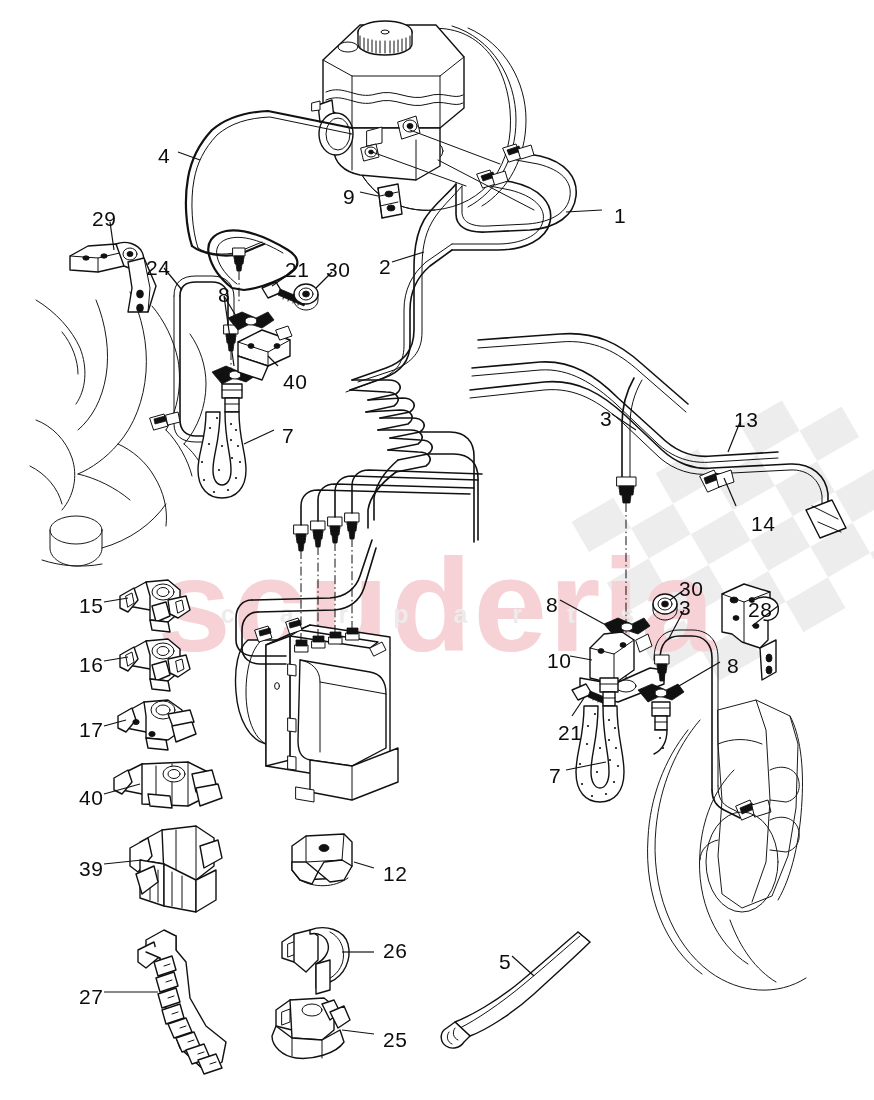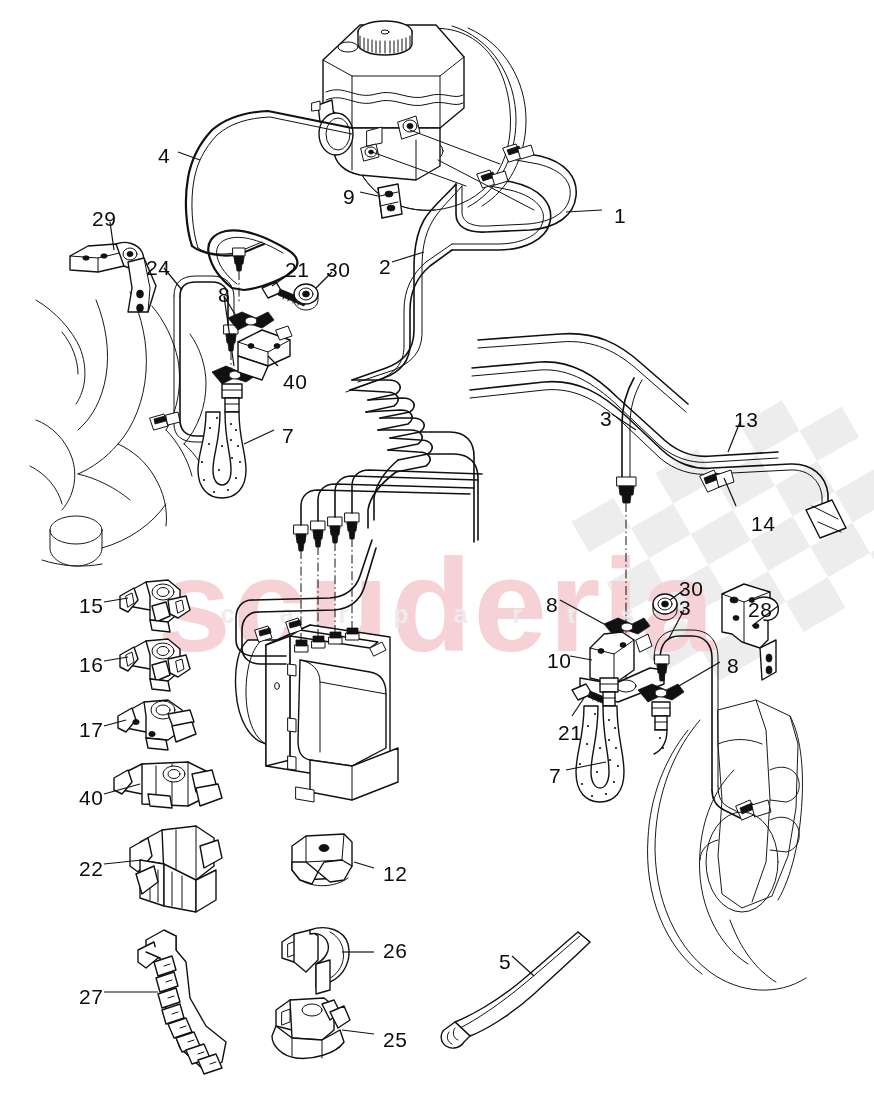--- a/index.html
+++ b/index.html
@@ -820,21 +820,21 @@
   <div class="cal" style="left:679px;top:597px">3</div>
   <div class="cal" style="left:383px;top:863px">12</div>
   <div class="cal" style="left:734px;top:409px">13</div>
   <div class="cal" style="left:751px;top:513px">14</div>
   <div class="cal" style="left:79px;top:595px">15</div>
   <div class="cal" style="left:79px;top:654px">16</div>
   <div class="cal" style="left:79px;top:719px">17</div>
   <div class="cal" style="left:79px;top:787px">40</div>
   <div class="cal" style="left:285px;top:259px">21</div>
   <div class="cal" style="left:558px;top:722px">21</div>
-  <div class="cal" style="left:79px;top:858px">22</div>
+  <div class="cal" style="left:79px;top:858px">39</div>
   <div class="cal" style="left:283px;top:371px">40</div>
   <div class="cal" style="left:146px;top:257px">24</div>
   <div class="cal" style="left:383px;top:1029px">25</div>
   <div class="cal" style="left:383px;top:940px">26</div>
   <div class="cal" style="left:79px;top:986px">27</div>
   <div class="cal" style="left:748px;top:599px">28</div>
   <div class="cal" style="left:92px;top:208px">29</div>
   <div class="cal" style="left:326px;top:259px">30</div>
   <div class="cal" style="left:679px;top:578px">30</div>
 

